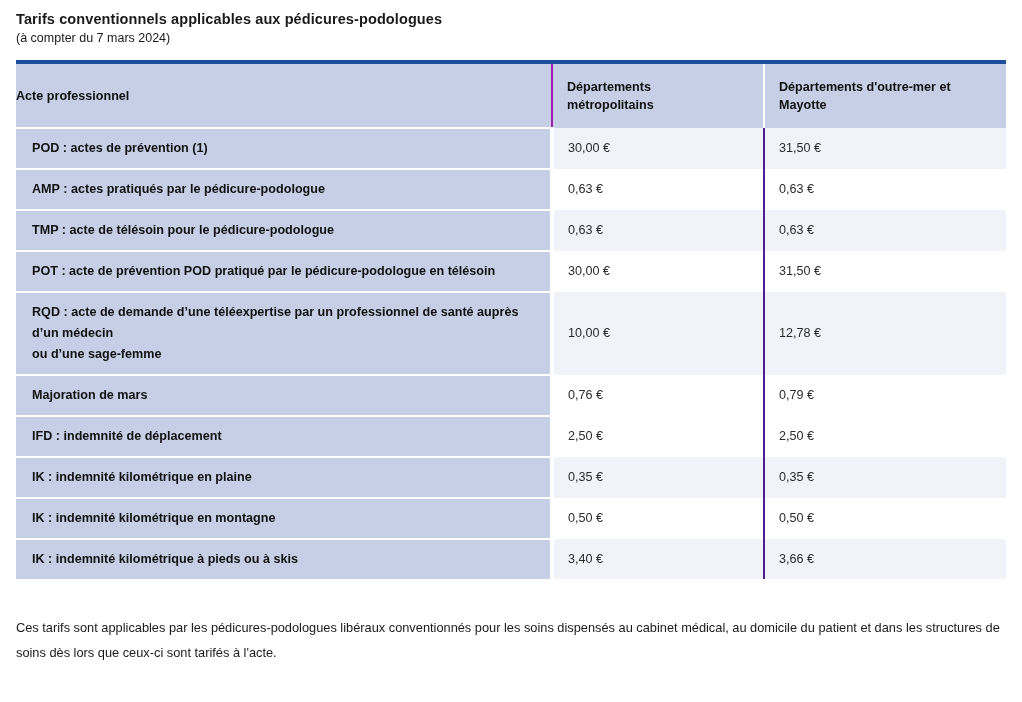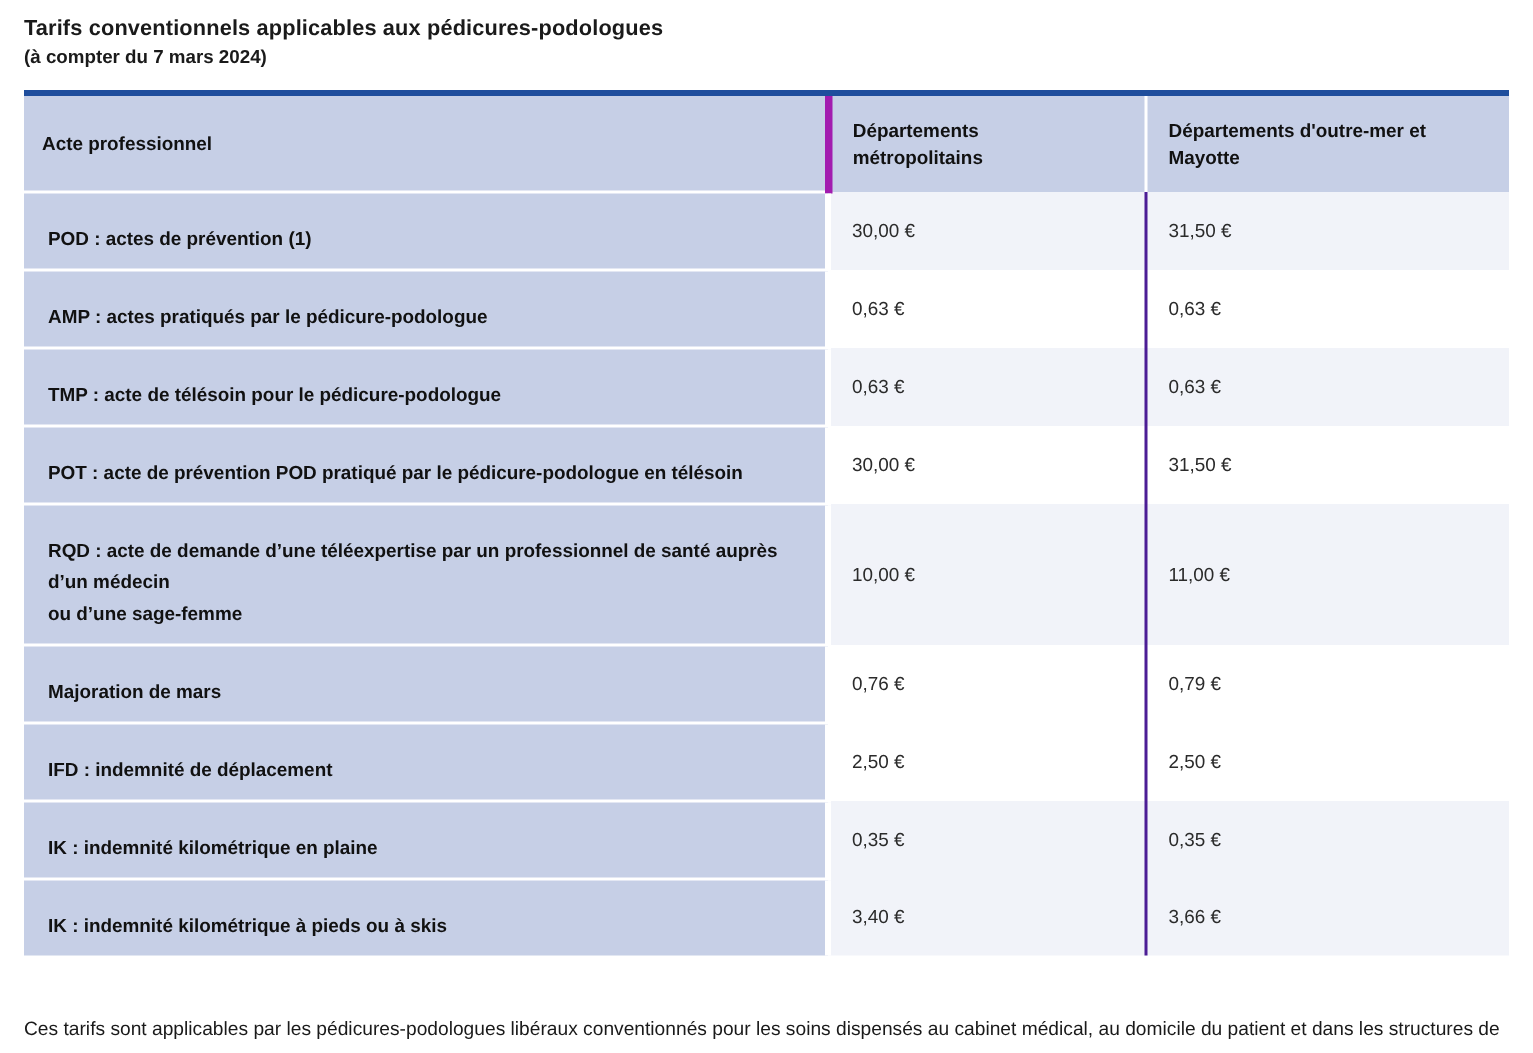--- a/index.html
+++ b/index.html
@@ -30,21 +30,21 @@
   .doc-title {
     font-size: 14.5px;
     font-weight: bold;
     color: #1a1a1a;
     line-height: 19px;
     letter-spacing: 0.1px;
     margin: 0;
   }
   .doc-subtitle {
     font-size: 12.5px;
-    font-weight: bold;
+    font-weight: normal;
     color: #1a1a1a;
     line-height: 17px;
     margin: 1px 0 0 0;
   }
 
   
   .table-wrap {
     margin: 13px 16px 0 16px;
     border-top: 4px solid #1f4e9d;
     background: #ffffff;
@@ -64,39 +64,39 @@
     font-size: 12.6px;
     font-weight: bold;
     color: #111111;
     text-align: left;
     vertical-align: middle;
     line-height: 18px;
     padding: 14px 14px 14px 14px;
     border: none;
   }
   thead th.h-act {
-    padding-left: 12px;
-    border-right: 5px solid #a21caf;
+    padding-left: 0;
+    border-right: 2px solid #a21caf;
   }
   thead th.h-metro {
     border-right: 2px solid #ffffff;
   }
 
   
   tbody td {
     font-size: 12.6px;
     vertical-align: middle;
     border: none;
   }
   tbody td.act {
     background: #c6cfe6;
     font-weight: bold;
     color: #111111;
     line-height: 21px;
-    padding: 20px 18px 9px 16px;
+    padding: 9px 18px 9px 16px;
     border-top: 2px solid #ffffff;
     border-right: 4px solid #ffffff;
   }
   tbody td.val {
     font-weight: normal;
     color: #2b2b2b;
     line-height: 19px;
     padding: 9px 14px 9px 14px;
   }
   tbody td.val-metro {
@@ -162,37 +162,42 @@
             <td class="val val-dom">0,63 €</td>
           </tr>
           <tr class="even">
             <td class="act"><span>POT : acte de prévention POD pratiqué par le pédicure-podologue en télésoin</span></td>
             <td class="val val-metro">30,00 €</td>
             <td class="val val-dom">31,50 €</td>
           </tr>
           <tr class="odd">
             <td class="act"><span>RQD : acte de demande d’une téléexpertise par un professionnel de santé auprès d’un médecin</span><br><span>ou d’une sage-femme</span></td>
             <td class="val val-metro">10,00 €</td>
-            <td class="val val-dom">11,00 €</td>
+            <td class="val val-dom">12,78 €</td>
           </tr>
           <tr class="even">
             <td class="act"><span>Majoration de mars</span></td>
             <td class="val val-metro">0,76 €</td>
             <td class="val val-dom">0,79 €</td>
           </tr>
           <tr class="even">
             <td class="act"><span>IFD : indemnité de déplacement</span></td>
             <td class="val val-metro">2,50 €</td>
             <td class="val val-dom">2,50 €</td>
           </tr>
           <tr class="odd">
             <td class="act"><span>IK : indemnité kilométrique en plaine</span></td>
             <td class="val val-metro">0,35 €</td>
             <td class="val val-dom">0,35 €</td>
           </tr>
+          <tr class="even">
+            <td class="act"><span>IK : indemnité kilométrique en montagne</span></td>
+            <td class="val val-metro">0,50 €</td>
+            <td class="val val-dom">0,50 €</td>
+          </tr>
           <tr class="odd">
             <td class="act"><span>IK : indemnité kilométrique à pieds ou à skis</span></td>
             <td class="val val-metro">3,40 €</td>
             <td class="val val-dom">3,66 €</td>
           </tr>
         </tbody>
     </table>
   </div>
 
   <div class="footnote">Ces tarifs sont applicables par les pédicures-podologues libéraux conventionnés pour les soins dispensés au cabinet médical, au domicile du patient et dans les structures de soins dès lors que ceux-ci sont tarifés à l'acte.</div>

